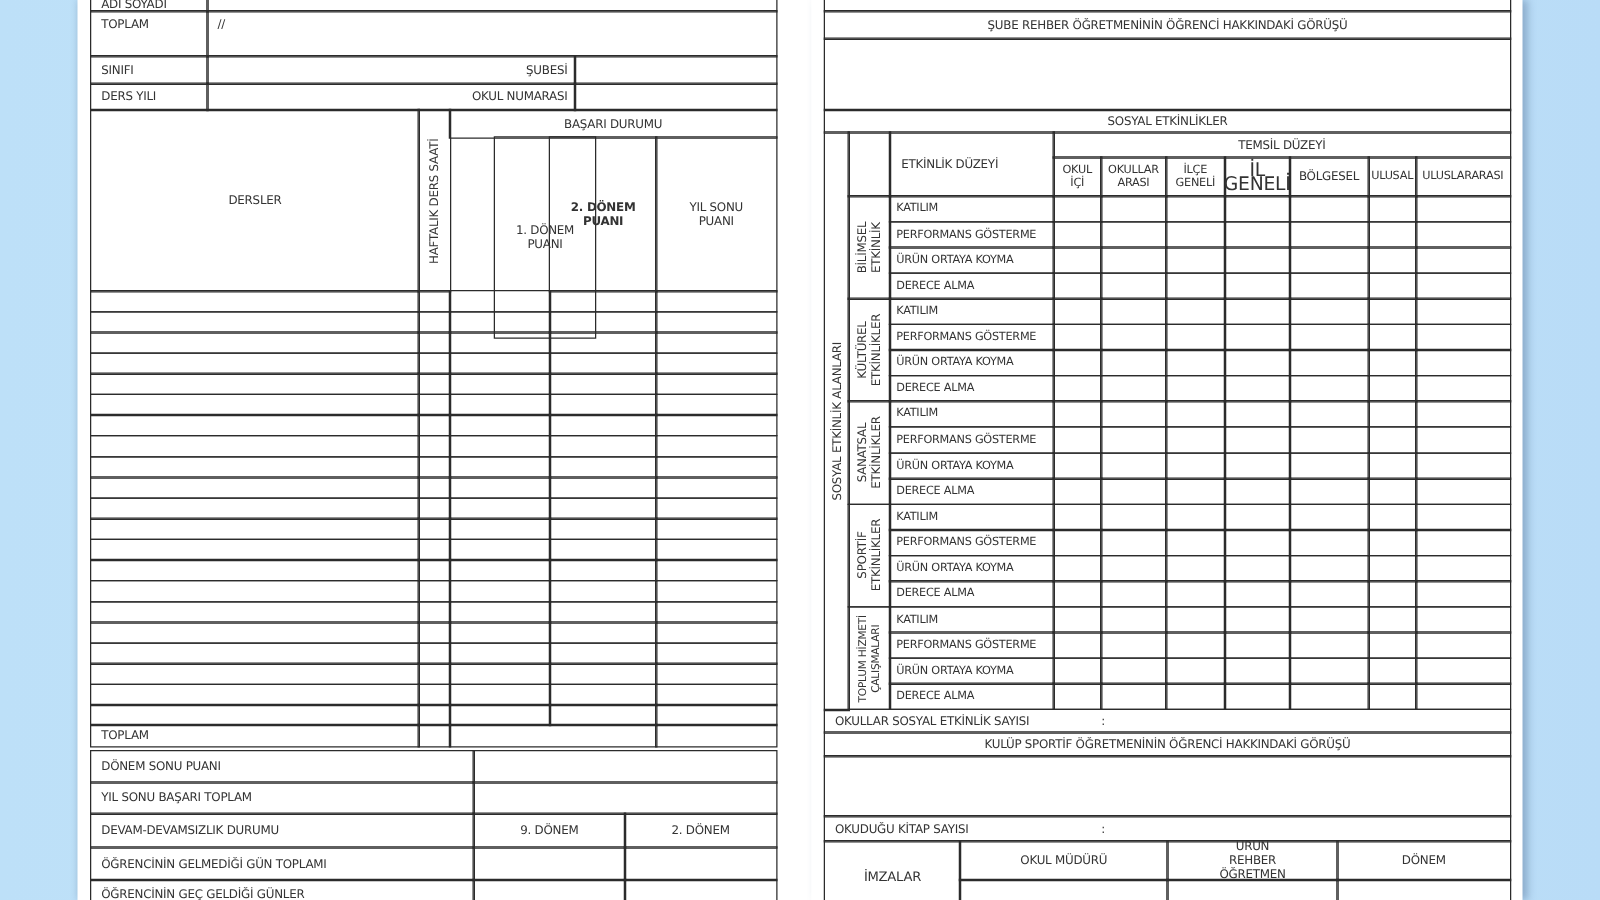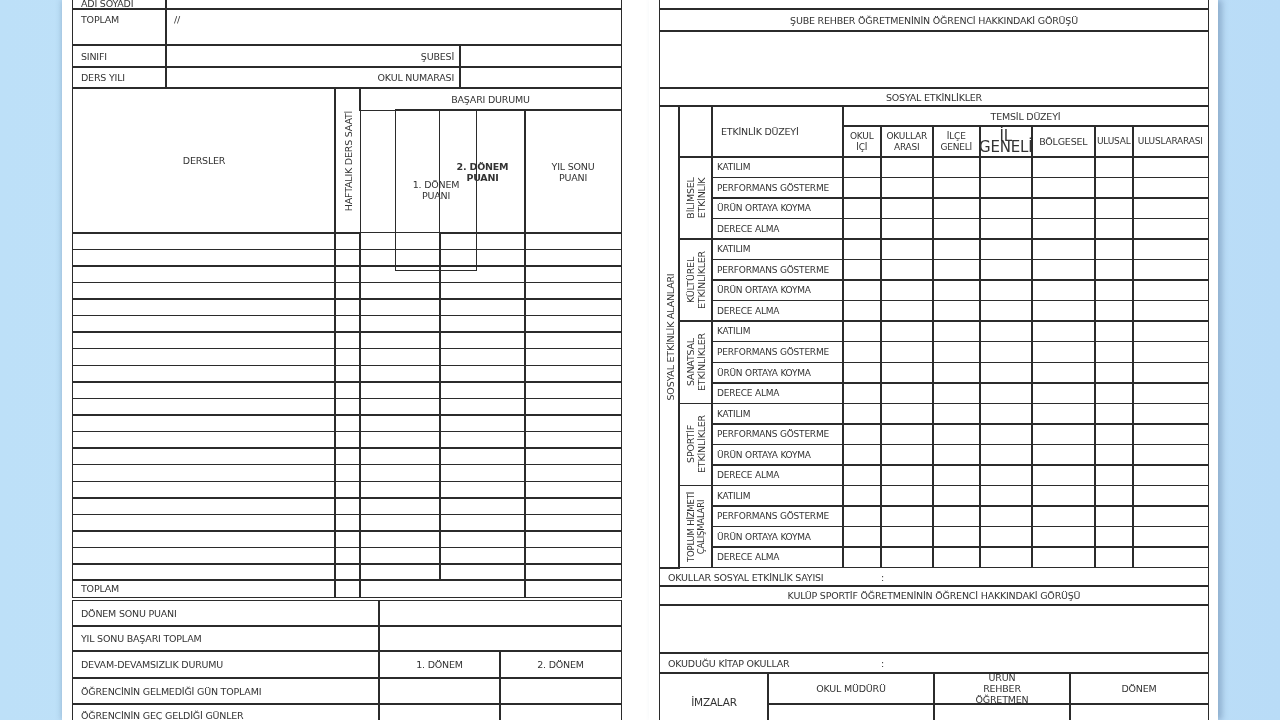--- a/index.html
+++ b/index.html
@@ -255,21 +255,21 @@
 
   <div class="cell l" style="left:72px;top:625px;width:308px;height:27px;">
       <span>YIL SONU BAŞARI TOPLAM</span>
     </div>
   <div class="cell" style="left:378px;top:625px;width:244px;height:27px;"></div>
 
   <div class="cell l" style="left:72px;top:650px;width:308px;height:29px;">
       <span>DEVAM-DEVAMSIZLIK DURUMU</span>
     </div>
   <div class="cell c" style="left:378px;top:650px;width:123px;height:29px;">
-      <span>1. DÖNEM</span>
+      <span>9. DÖNEM</span>
     </div>
   <div class="cell c" style="left:499px;top:650px;width:123px;height:29px;">
       <span>2. DÖNEM</span>
     </div>
 
   <div class="cell l" style="left:72px;top:677px;width:308px;height:28px;">
       <span>ÖĞRENCİNİN GELMEDİĞİ GÜN TOPLAMI</span>
     </div>
   <div class="cell" style="left:378px;top:677px;width:123px;height:28px;"></div>
   <div class="cell" style="left:499px;top:677px;width:123px;height:28px;"></div>
@@ -600,21 +600,21 @@
 
   <div class="cell l" style="left:659px;top:567px;width:550px;height:20px;">
     <span>OKULLAR SOSYAL ETKİNLİK SAYISI</span>
     <span class="abs" style="left:221px;">:</span>
   </div>
   <div class="cell c" style="left:659px;top:585px;width:550px;height:21px;">
       <span>KULÜP SPORTİF ÖĞRETMENİNİN ÖĞRENCİ HAKKINDAKİ GÖRÜŞÜ</span>
     </div>
   <div class="cell" style="left:659px;top:604px;width:550px;height:50px;"></div>
   <div class="cell l" style="left:659px;top:652px;width:550px;height:22px;">
-    <span>OKUDUĞU KİTAP OKULLAR</span>
+    <span>OKUDUĞU KİTAP SAYISI</span>
     <span class="abs" style="left:221px;">:</span>
   </div>
 
   <div class="cell c" style="left:659px;top:672px;width:110px;height:60px;">
       <span style="font-size:10.5px;">İMZALAR</span>
     </div>
   <div class="cell c" style="left:767px;top:672px;width:168px;height:33px;">
       <span>OKUL MÜDÜRÜ</span>
     </div>
   <div class="cell c ml" style="left:933px;top:672px;width:138px;height:33px;padding:0 38px;">

